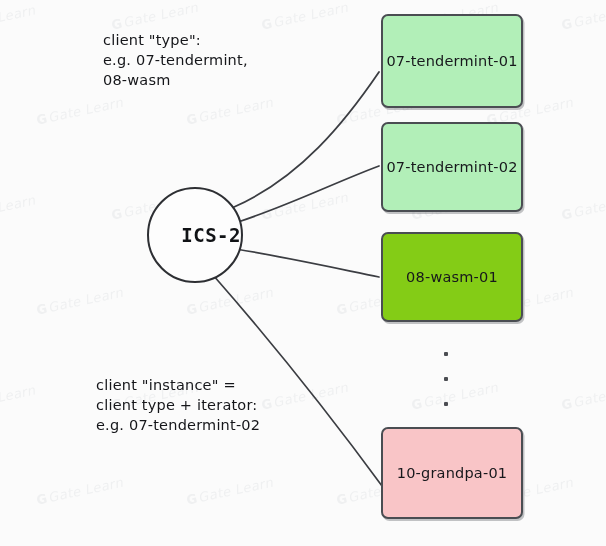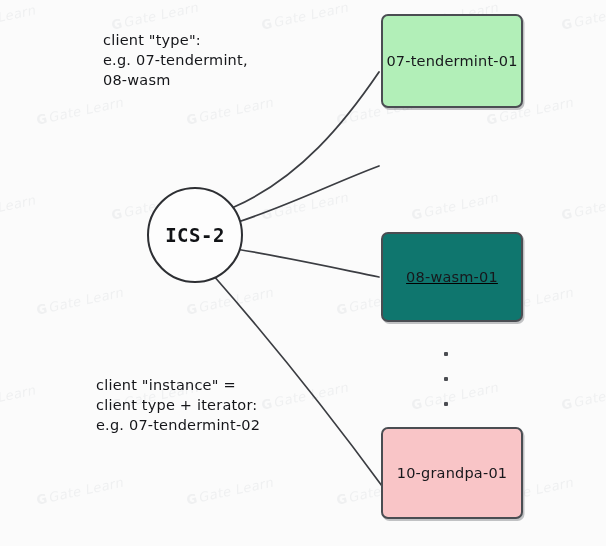--- a/index.html
+++ b/index.html
@@ -67,21 +67,21 @@
     z-index: 3;
     left: 147px;
     top: 187px;
     width: 92px;
     height: 92px;
     border-radius: 50%;
     border: 2.2px solid #2d2f33;
     background: #fdfdfd;
     display: flex;
     align-items: center;
-    justify-content: center;
+    justify-content: flex-end;
   }
   .hub-label {
     font-family: "DejaVu Sans Mono", monospace;
     font-size: 19px;
     font-weight: bold;
     color: #111316;
     letter-spacing: 0.5px;
   }
 
   .node {
@@ -180,22 +180,25 @@
 e.g. 07-tendermint-02</div>
 
   <div class="hub">
     <span class="hub-label">ICS-2</span>
   </div>
 
   <div class="node" id="node-tm01" style="background: rgb(178, 239, 184);">
     <span class="node-label">07-tendermint-01</span>
   </div>
 
-
-  <div class="node" id="node-wasm01" style="background: #0f766e; text-decoration: underline;">
+  <div class="node" id="node-tm02" style="background: rgb(178, 239, 184);">
+    <span class="node-label">07-tendermint-02</span>
+  </div>
+
+  <div class="node" id="node-wasm01" style="background: #84cc16;">
     <span class="node-label">08-wasm-01</span>
   </div>
 
   <div class="ellipsis">
     <span></span>
     <span></span>
     <span></span>
   </div>
 
   <div class="node" id="node-gp01" style="background: rgb(249, 197, 199);">

